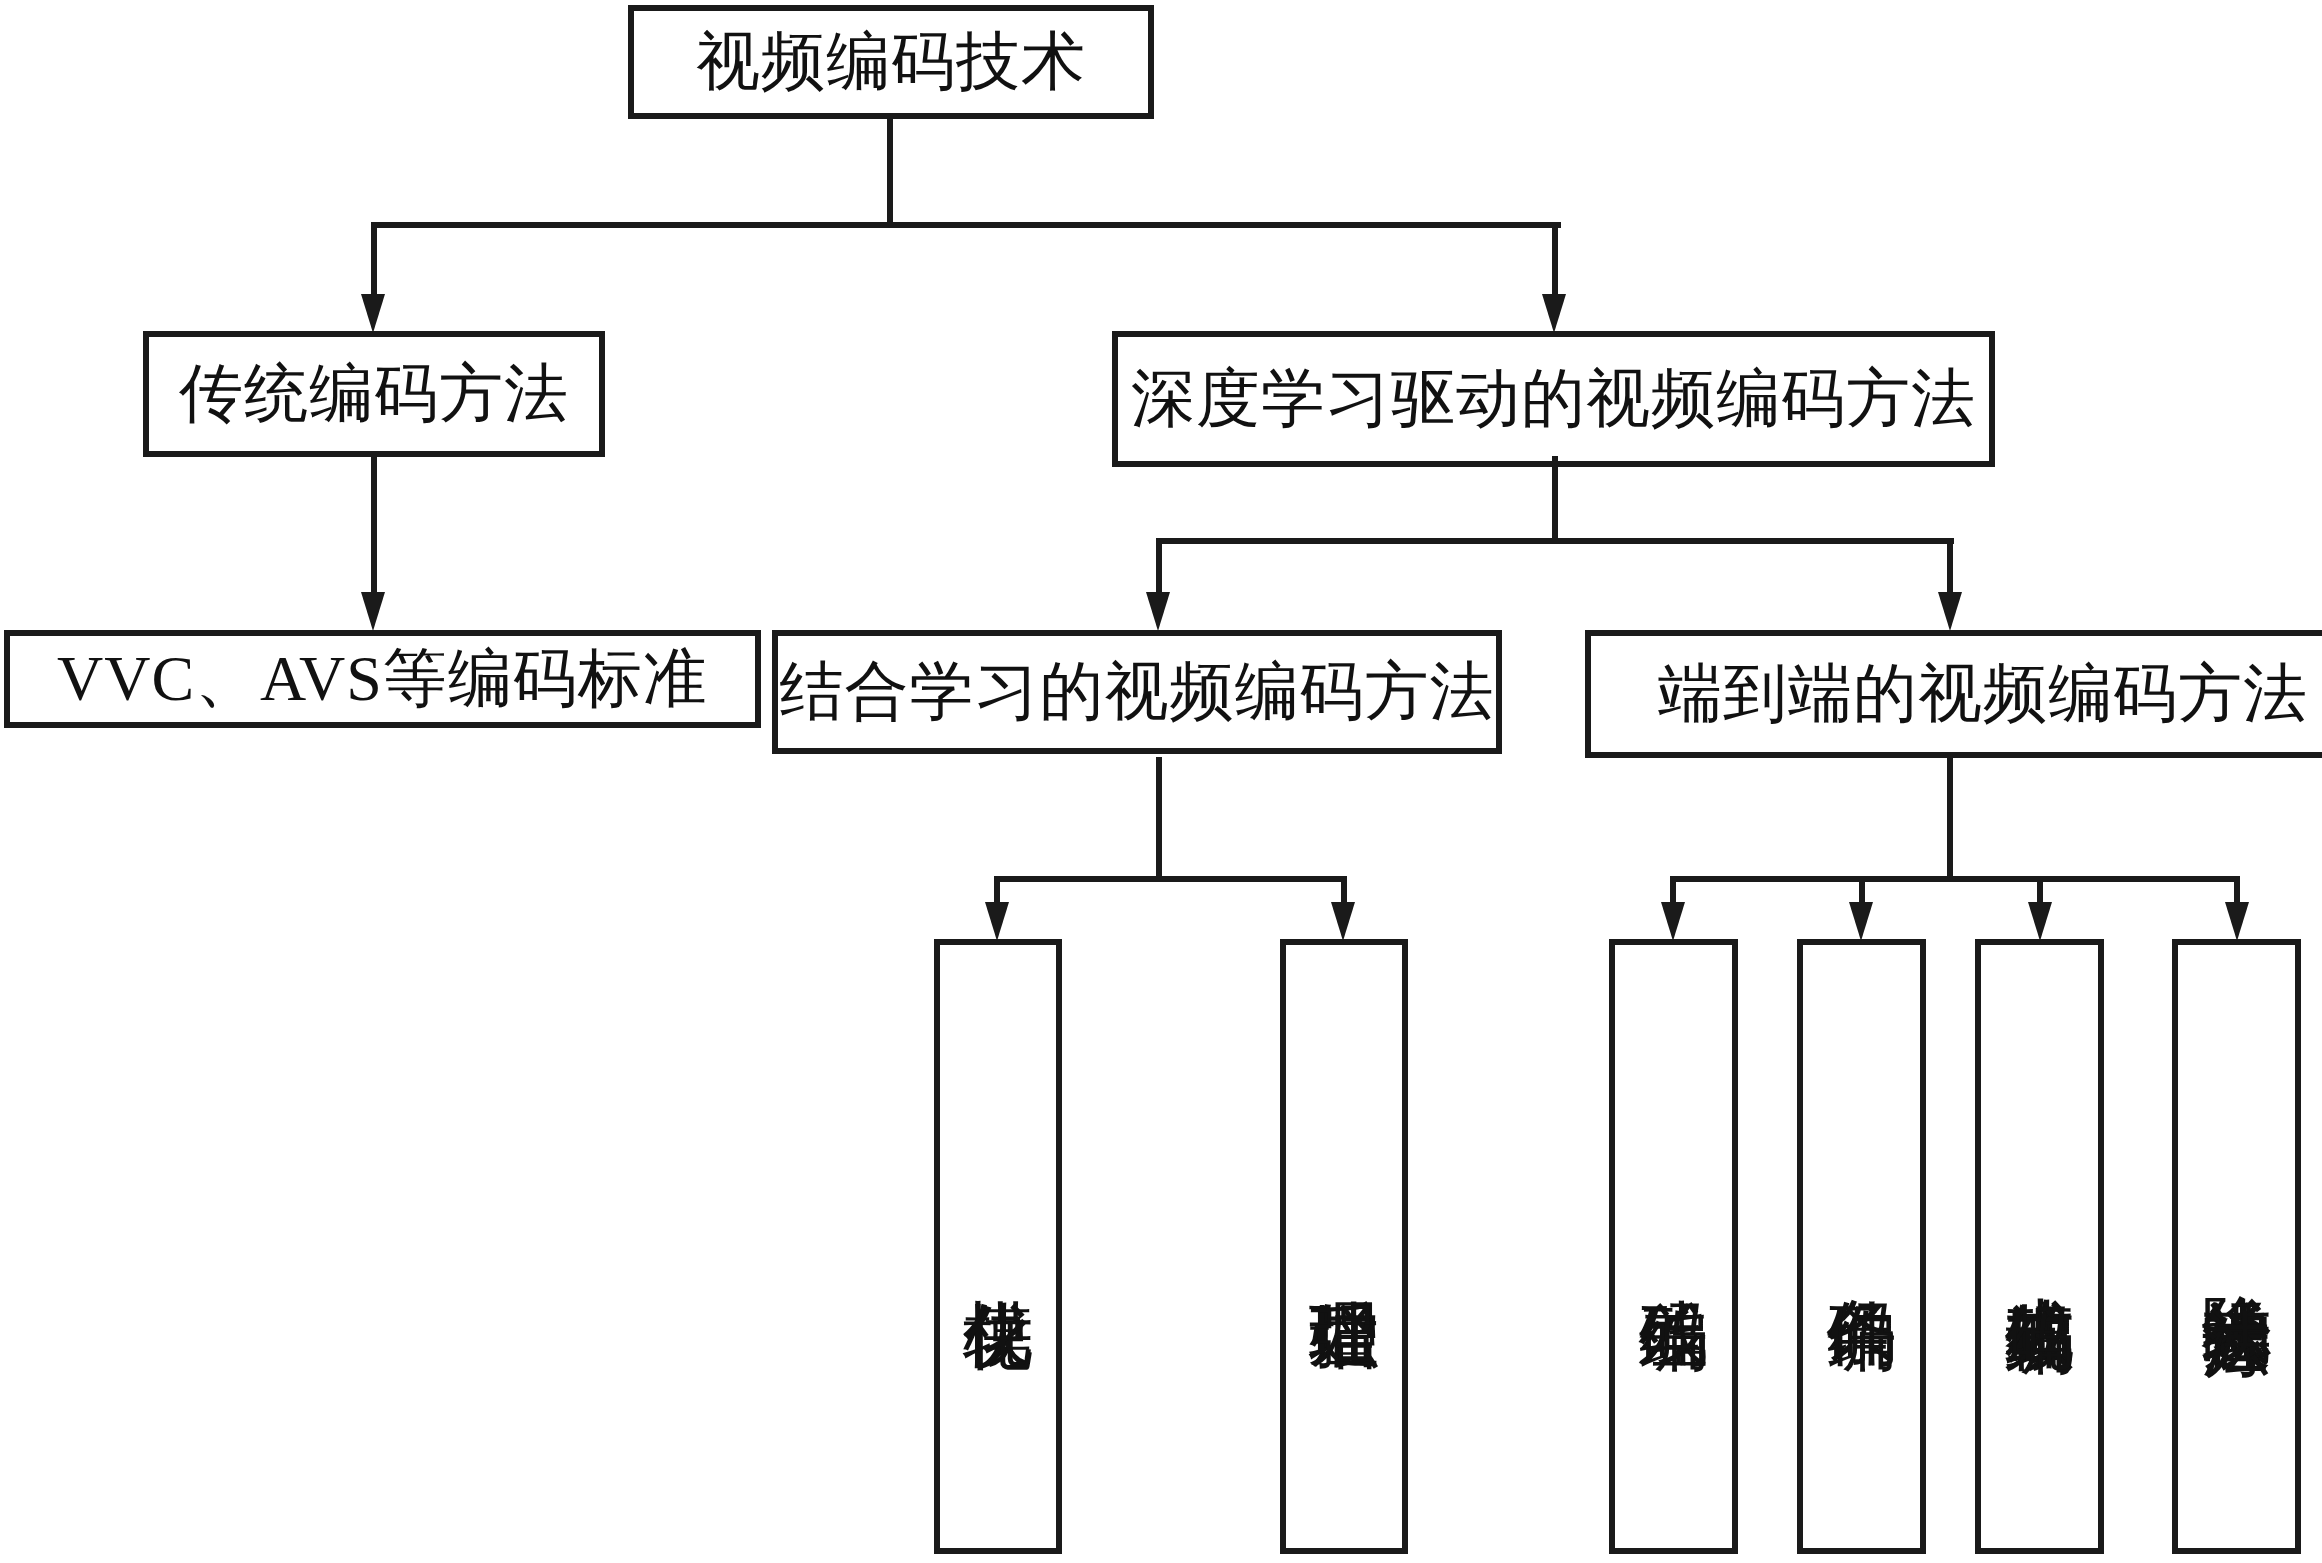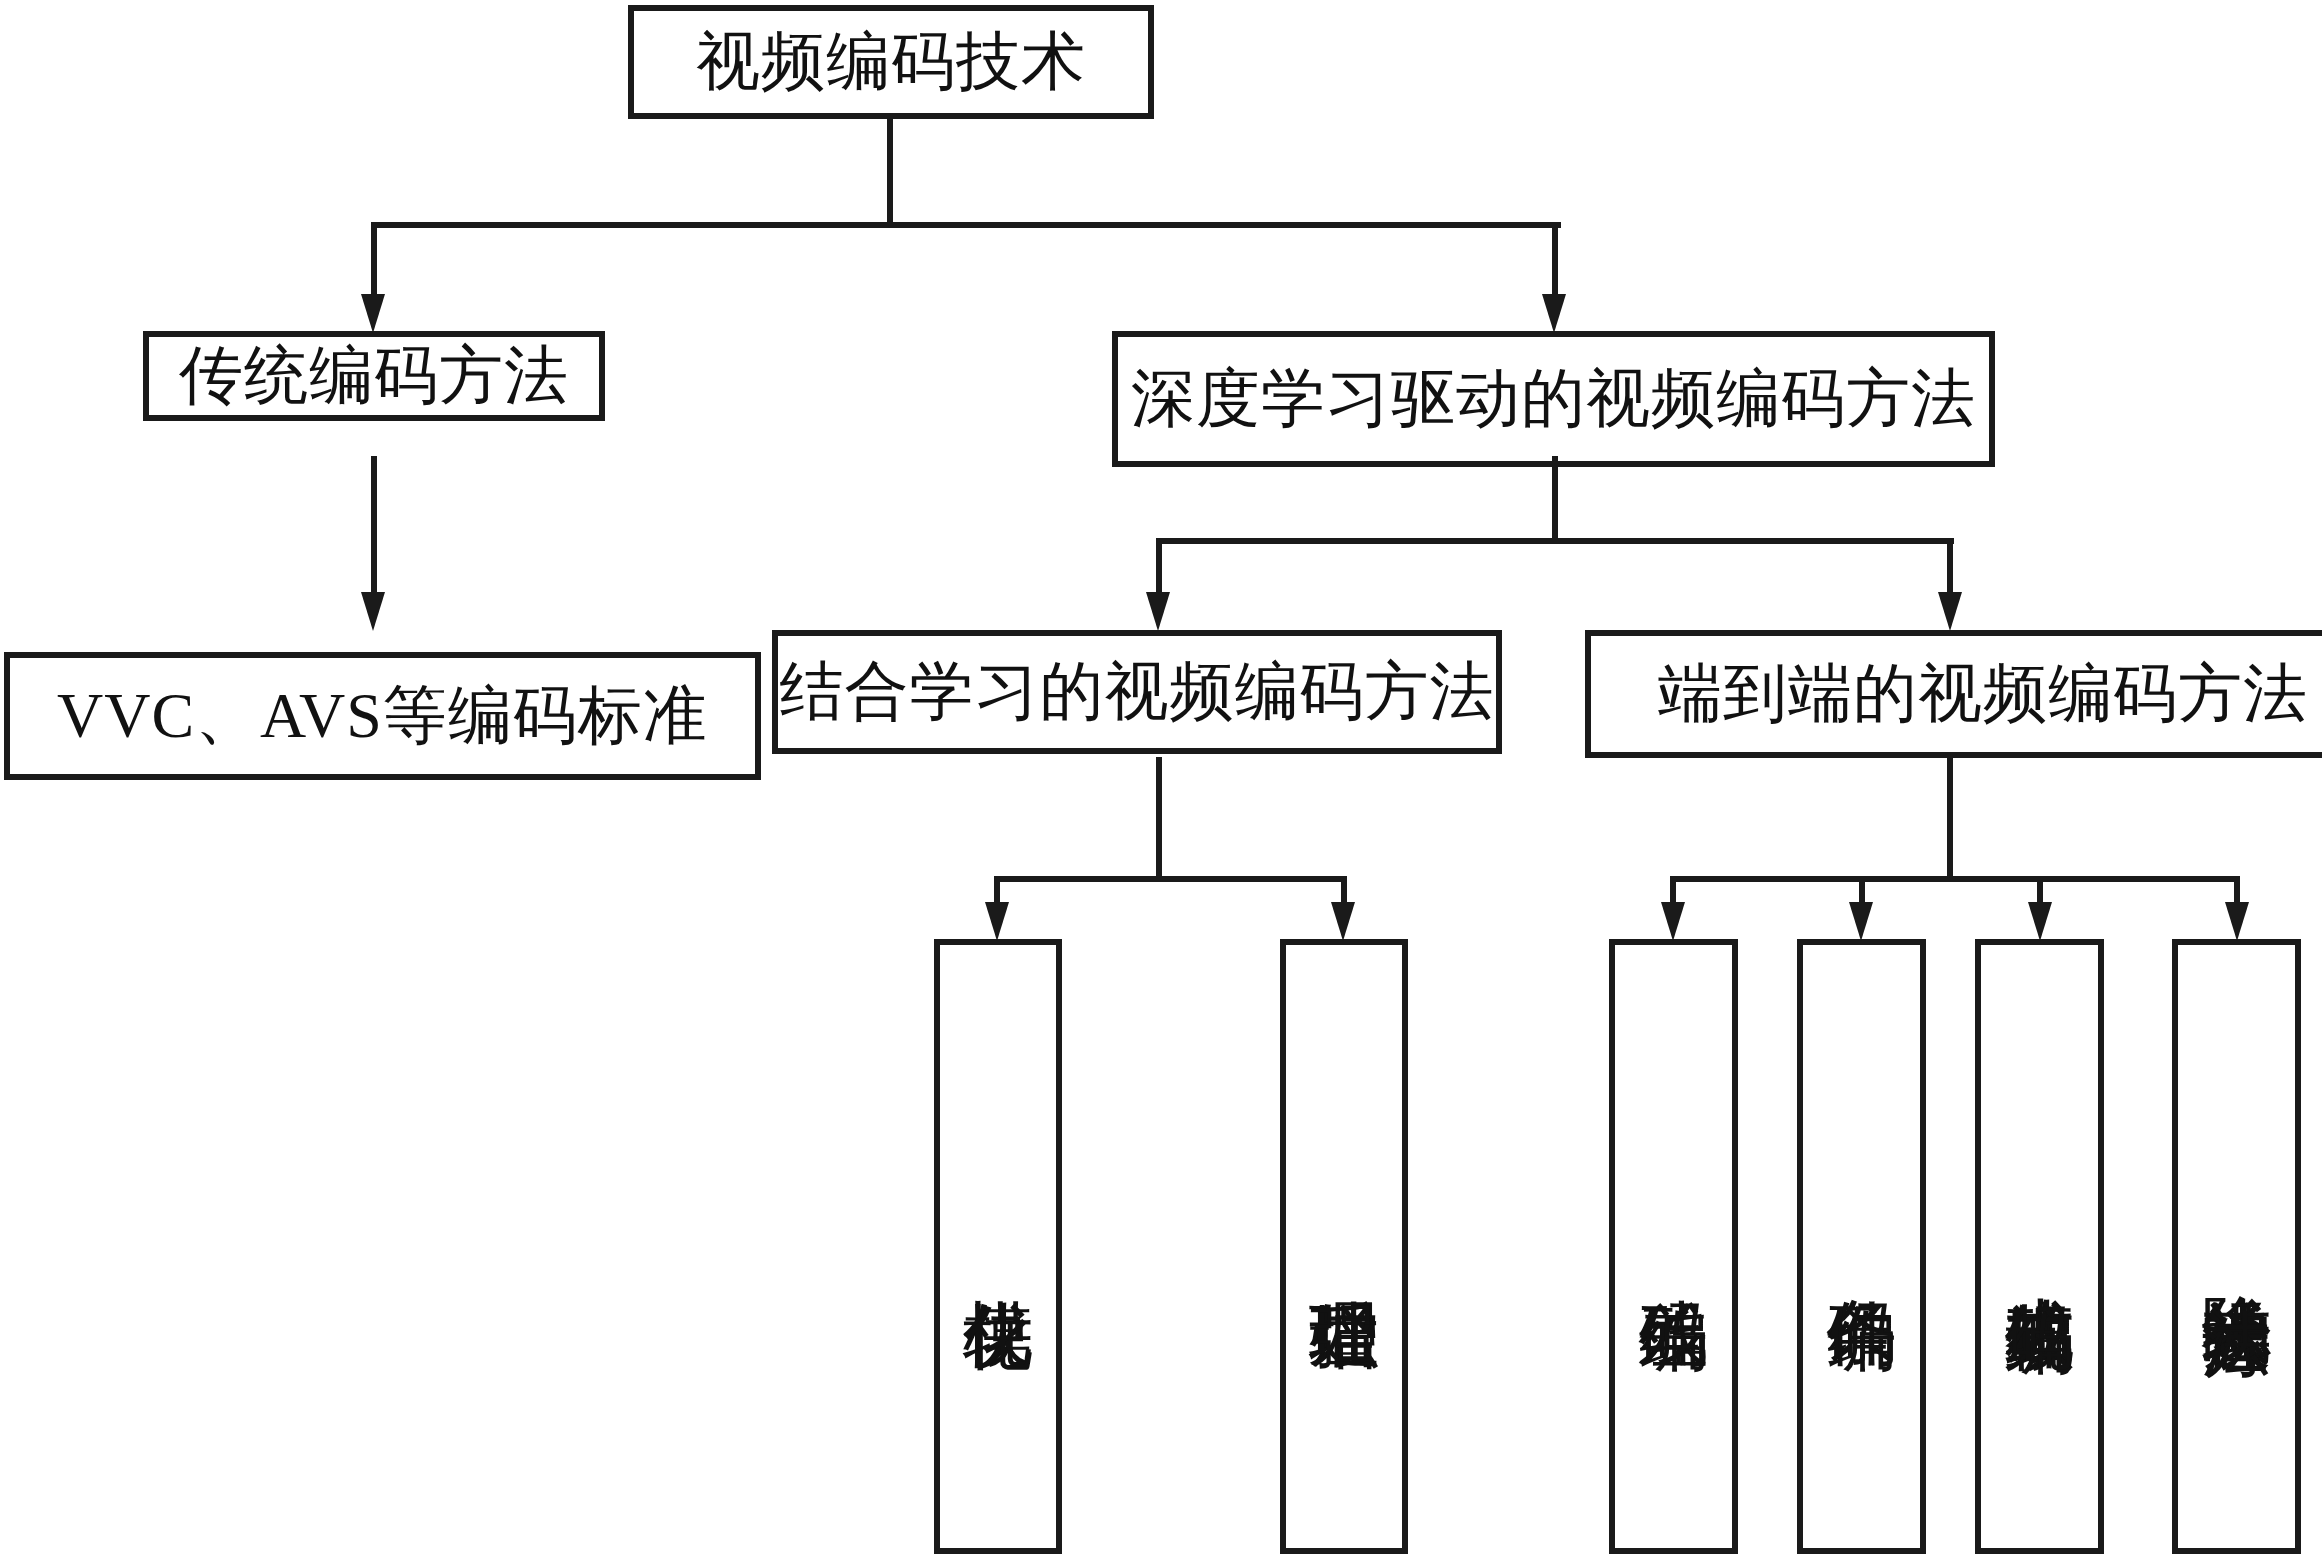--- a/index.html
+++ b/index.html
@@ -52,24 +52,24 @@
     border-top: 39px solid var(--line, #1a1a1a);
   }
 </style>
 </head>
 <body>
 
 <div id="canvas">
 
   <div class="box hbox" style="left:628px; top:4.8px; width:526px; height:114px;">视频编码技术</div>
 
-  <div class="box hbox" style="left:143px; top:331px; width:462px; height:90px;">传统编码方法</div>
+  <div class="box hbox" style="left:143px; top:331px; width:462px; height:126px;">传统编码方法</div>
   <div class="box hbox" style="left:1112px; top:331px; width:883px; height:136px;">深度学习驱动的视频编码方法</div>
 
-  <div class="box hbox" style="left:3.9px; top:630px; width:757px; height:128px;margin-top:22px;">VVC、AVS等编码标准</div>
+  <div class="box hbox" style="left:3.9px; top:630px; width:757px; height:98px;">VVC、AVS等编码标准</div>
   <div class="box hbox" style="left:772px; top:630px; width:730px; height:124px;">结合学习的视频编码方法</div>
   <div class="box hbox" style="left:1585px; top:630px; width:796px; height:128px;">端到端的视频编码方法</div>
 
   <div class="box vbox" style="left:934px; top:939px; width:128px; height:615px;">模块优化</div>
   <div class="box vbox" style="left:1280px; top:939px; width:128px; height:615px;">后处理增强</div>
   <div class="box vbox" style="left:1609px; top:939px; width:129px; height:615px;">残差编码</div>
   <div class="box vbox" style="left:1797px; top:939px; width:129px; height:615px;">条件编码</div>
   <div class="box vbox" style="left:1975px; top:939px; width:129px; height:615px;">生成式视频编码</div>
   <div class="box vbox" style="left:2172px; top:939px; width:129px; height:615px;">隐式神经表达方法</div>
 

